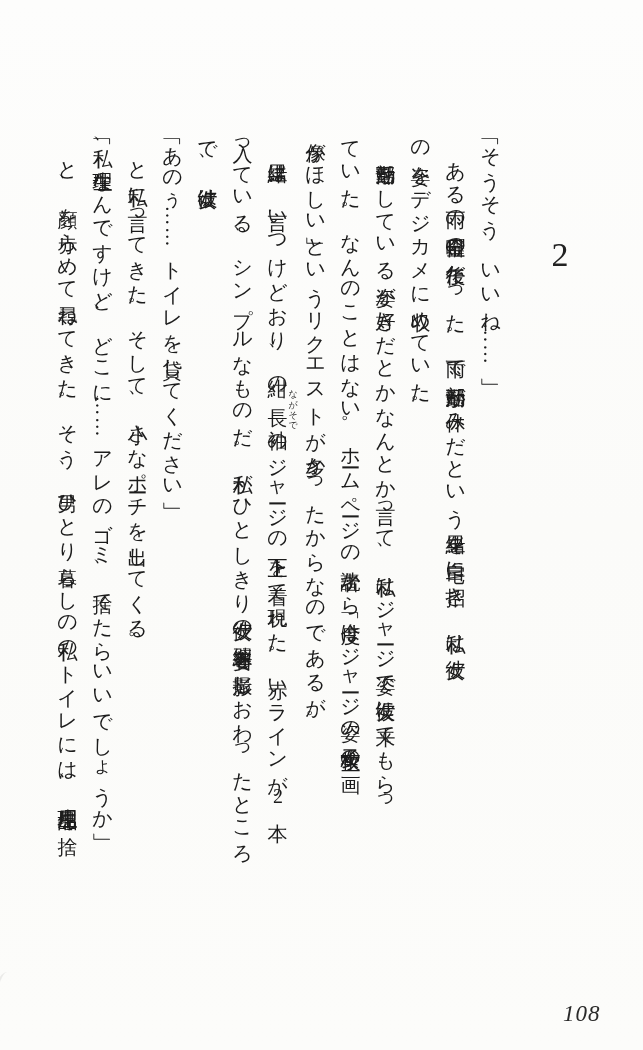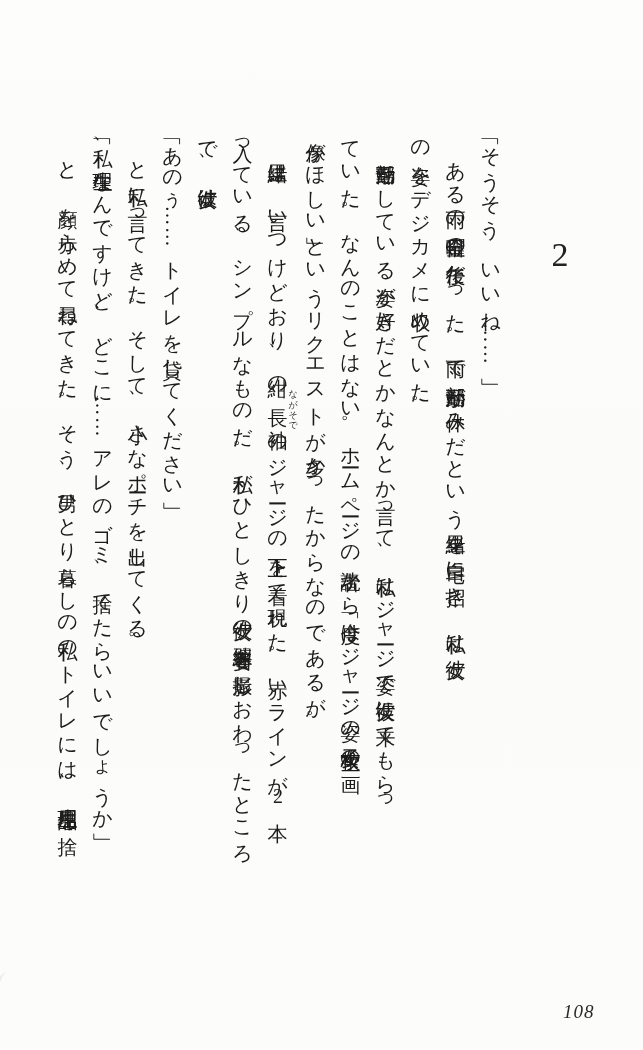--- a/index.html
+++ b/index.html
@@ -53,21 +53,21 @@
   .upright { text-orientation: upright; letter-spacing: 0; }
   ruby rt {
     font-size: 9px;
     letter-spacing: 0;
     color: #333;
   }
   .page-number {
     position: absolute;
     left: 563px;
     top: 1001px;
-    font-size: 19px;
+    font-size: 23px;
     font-style: italic;
     color: #2a2a2a;
     letter-spacing: 1px;
   }
   .scan-artifact {
     position: absolute;
     left: -6px;
     top: 972px;
     width: 16px;
     height: 44px;

